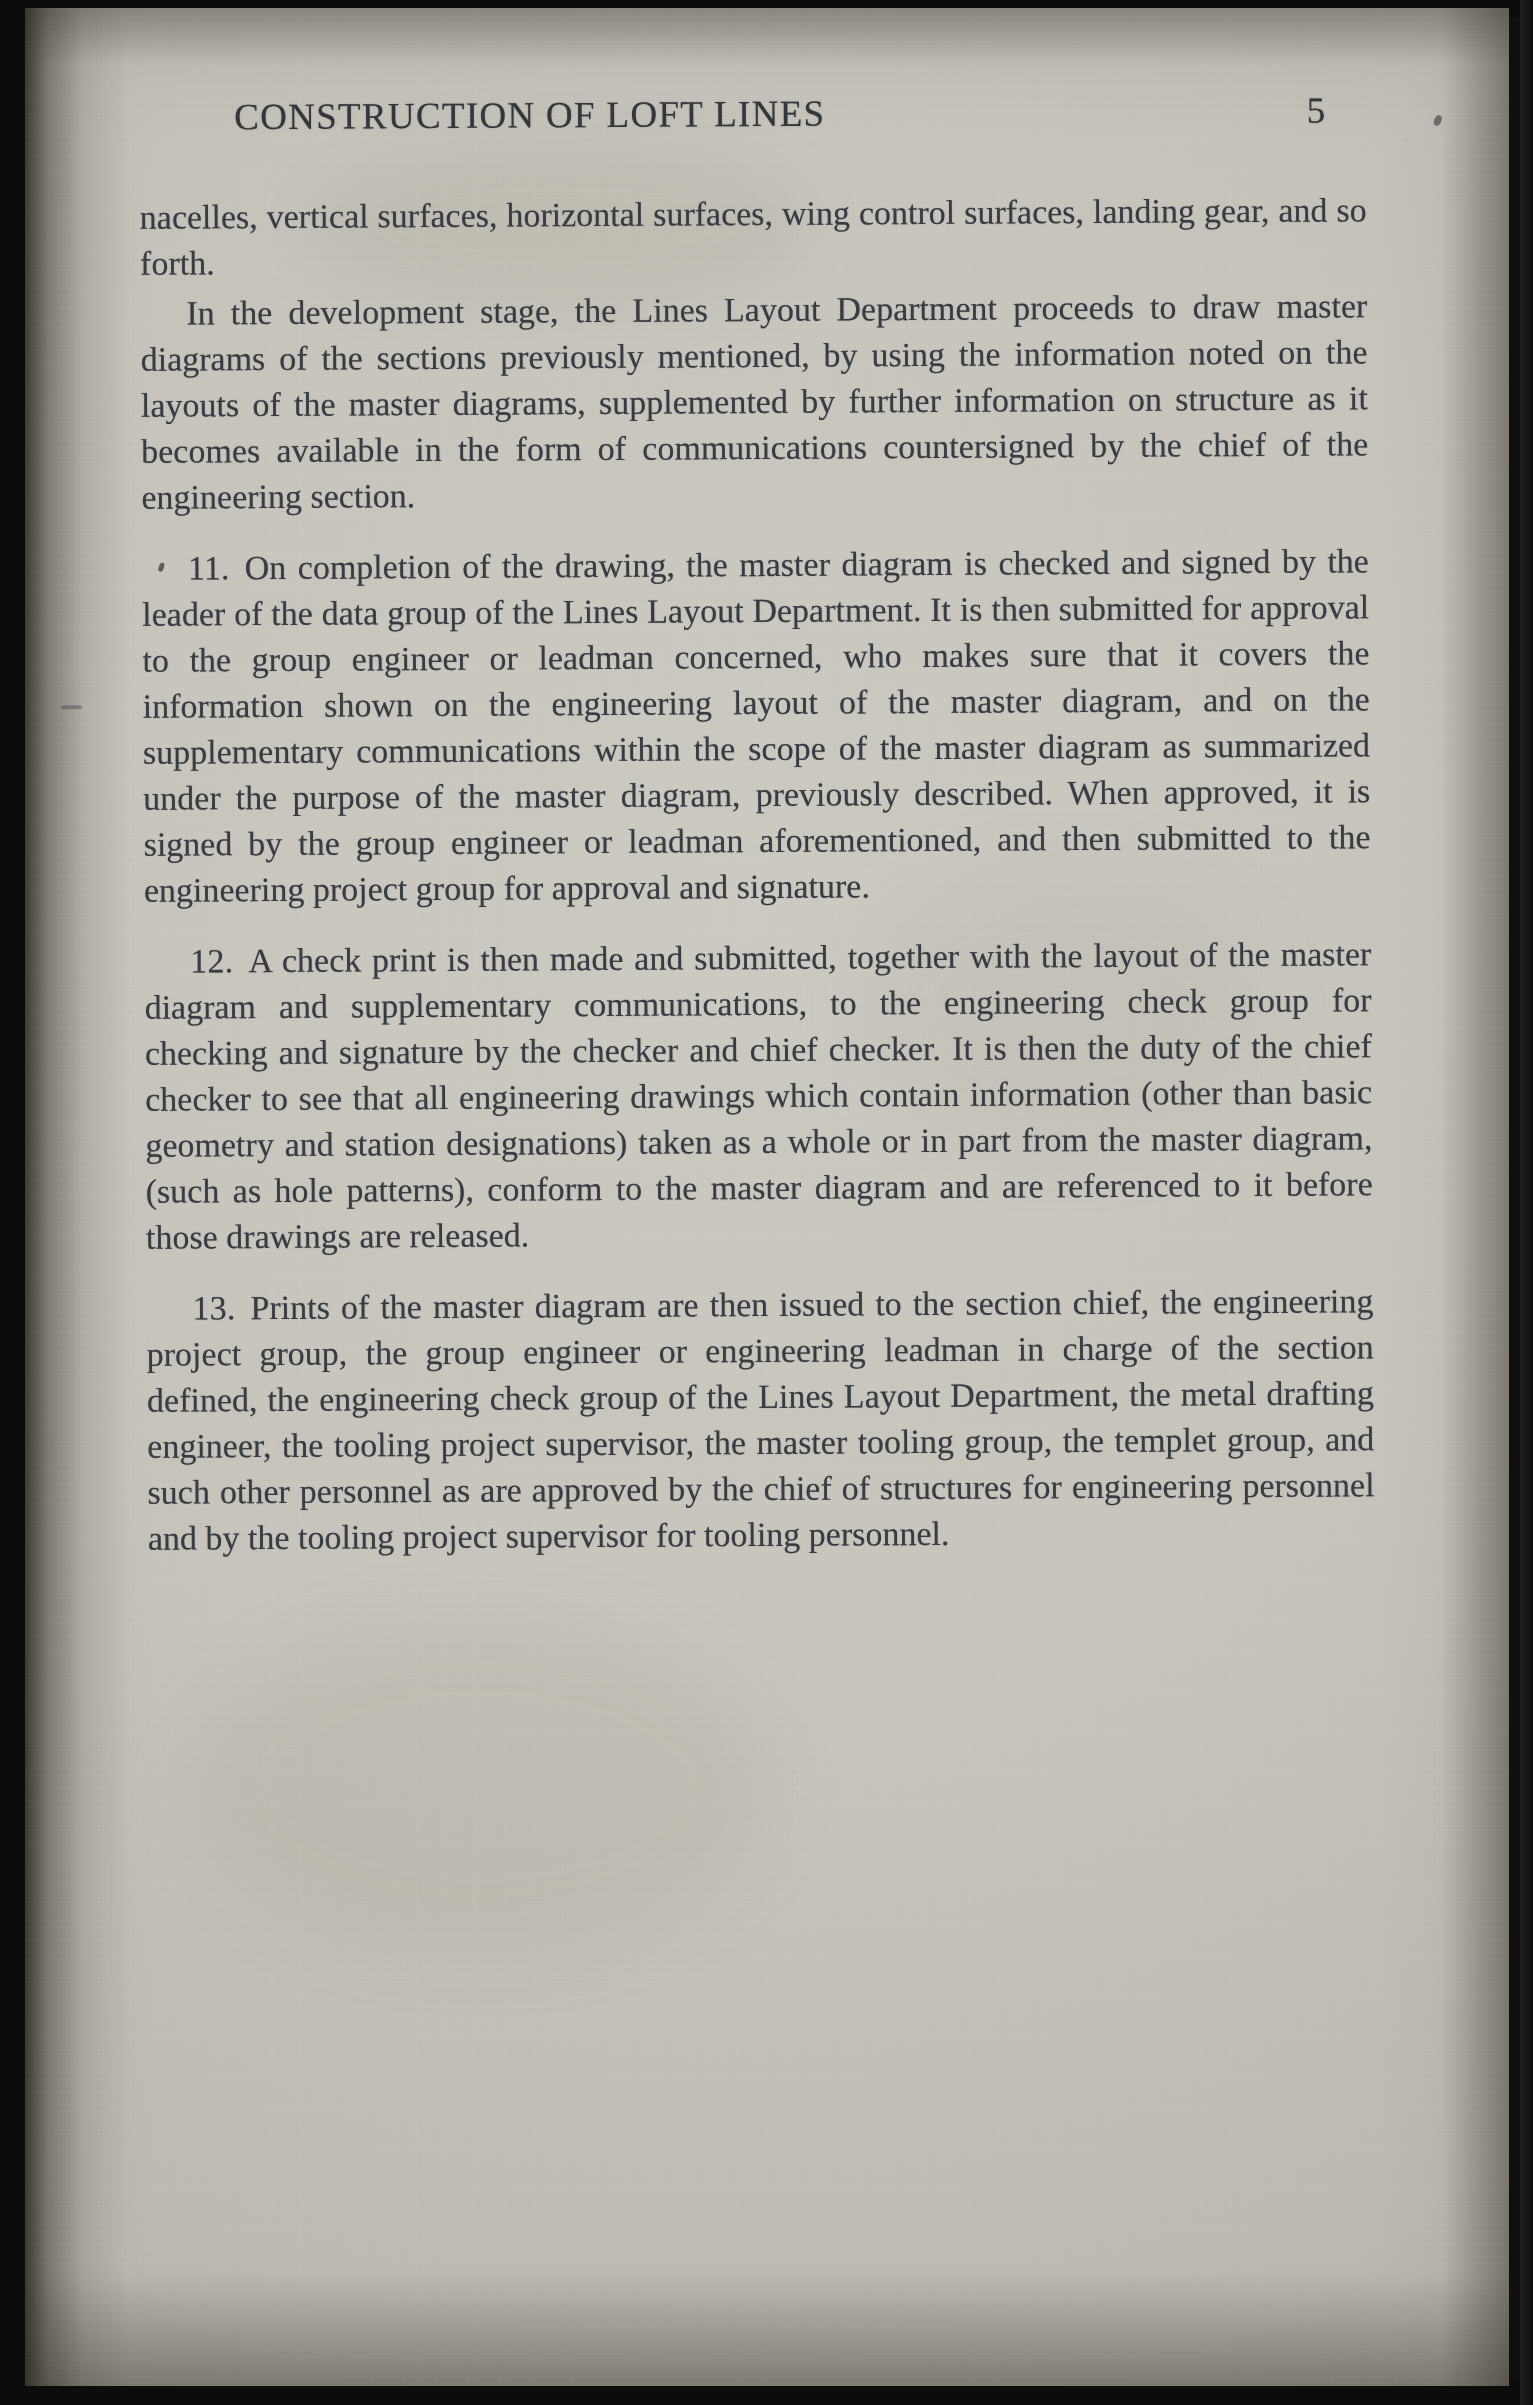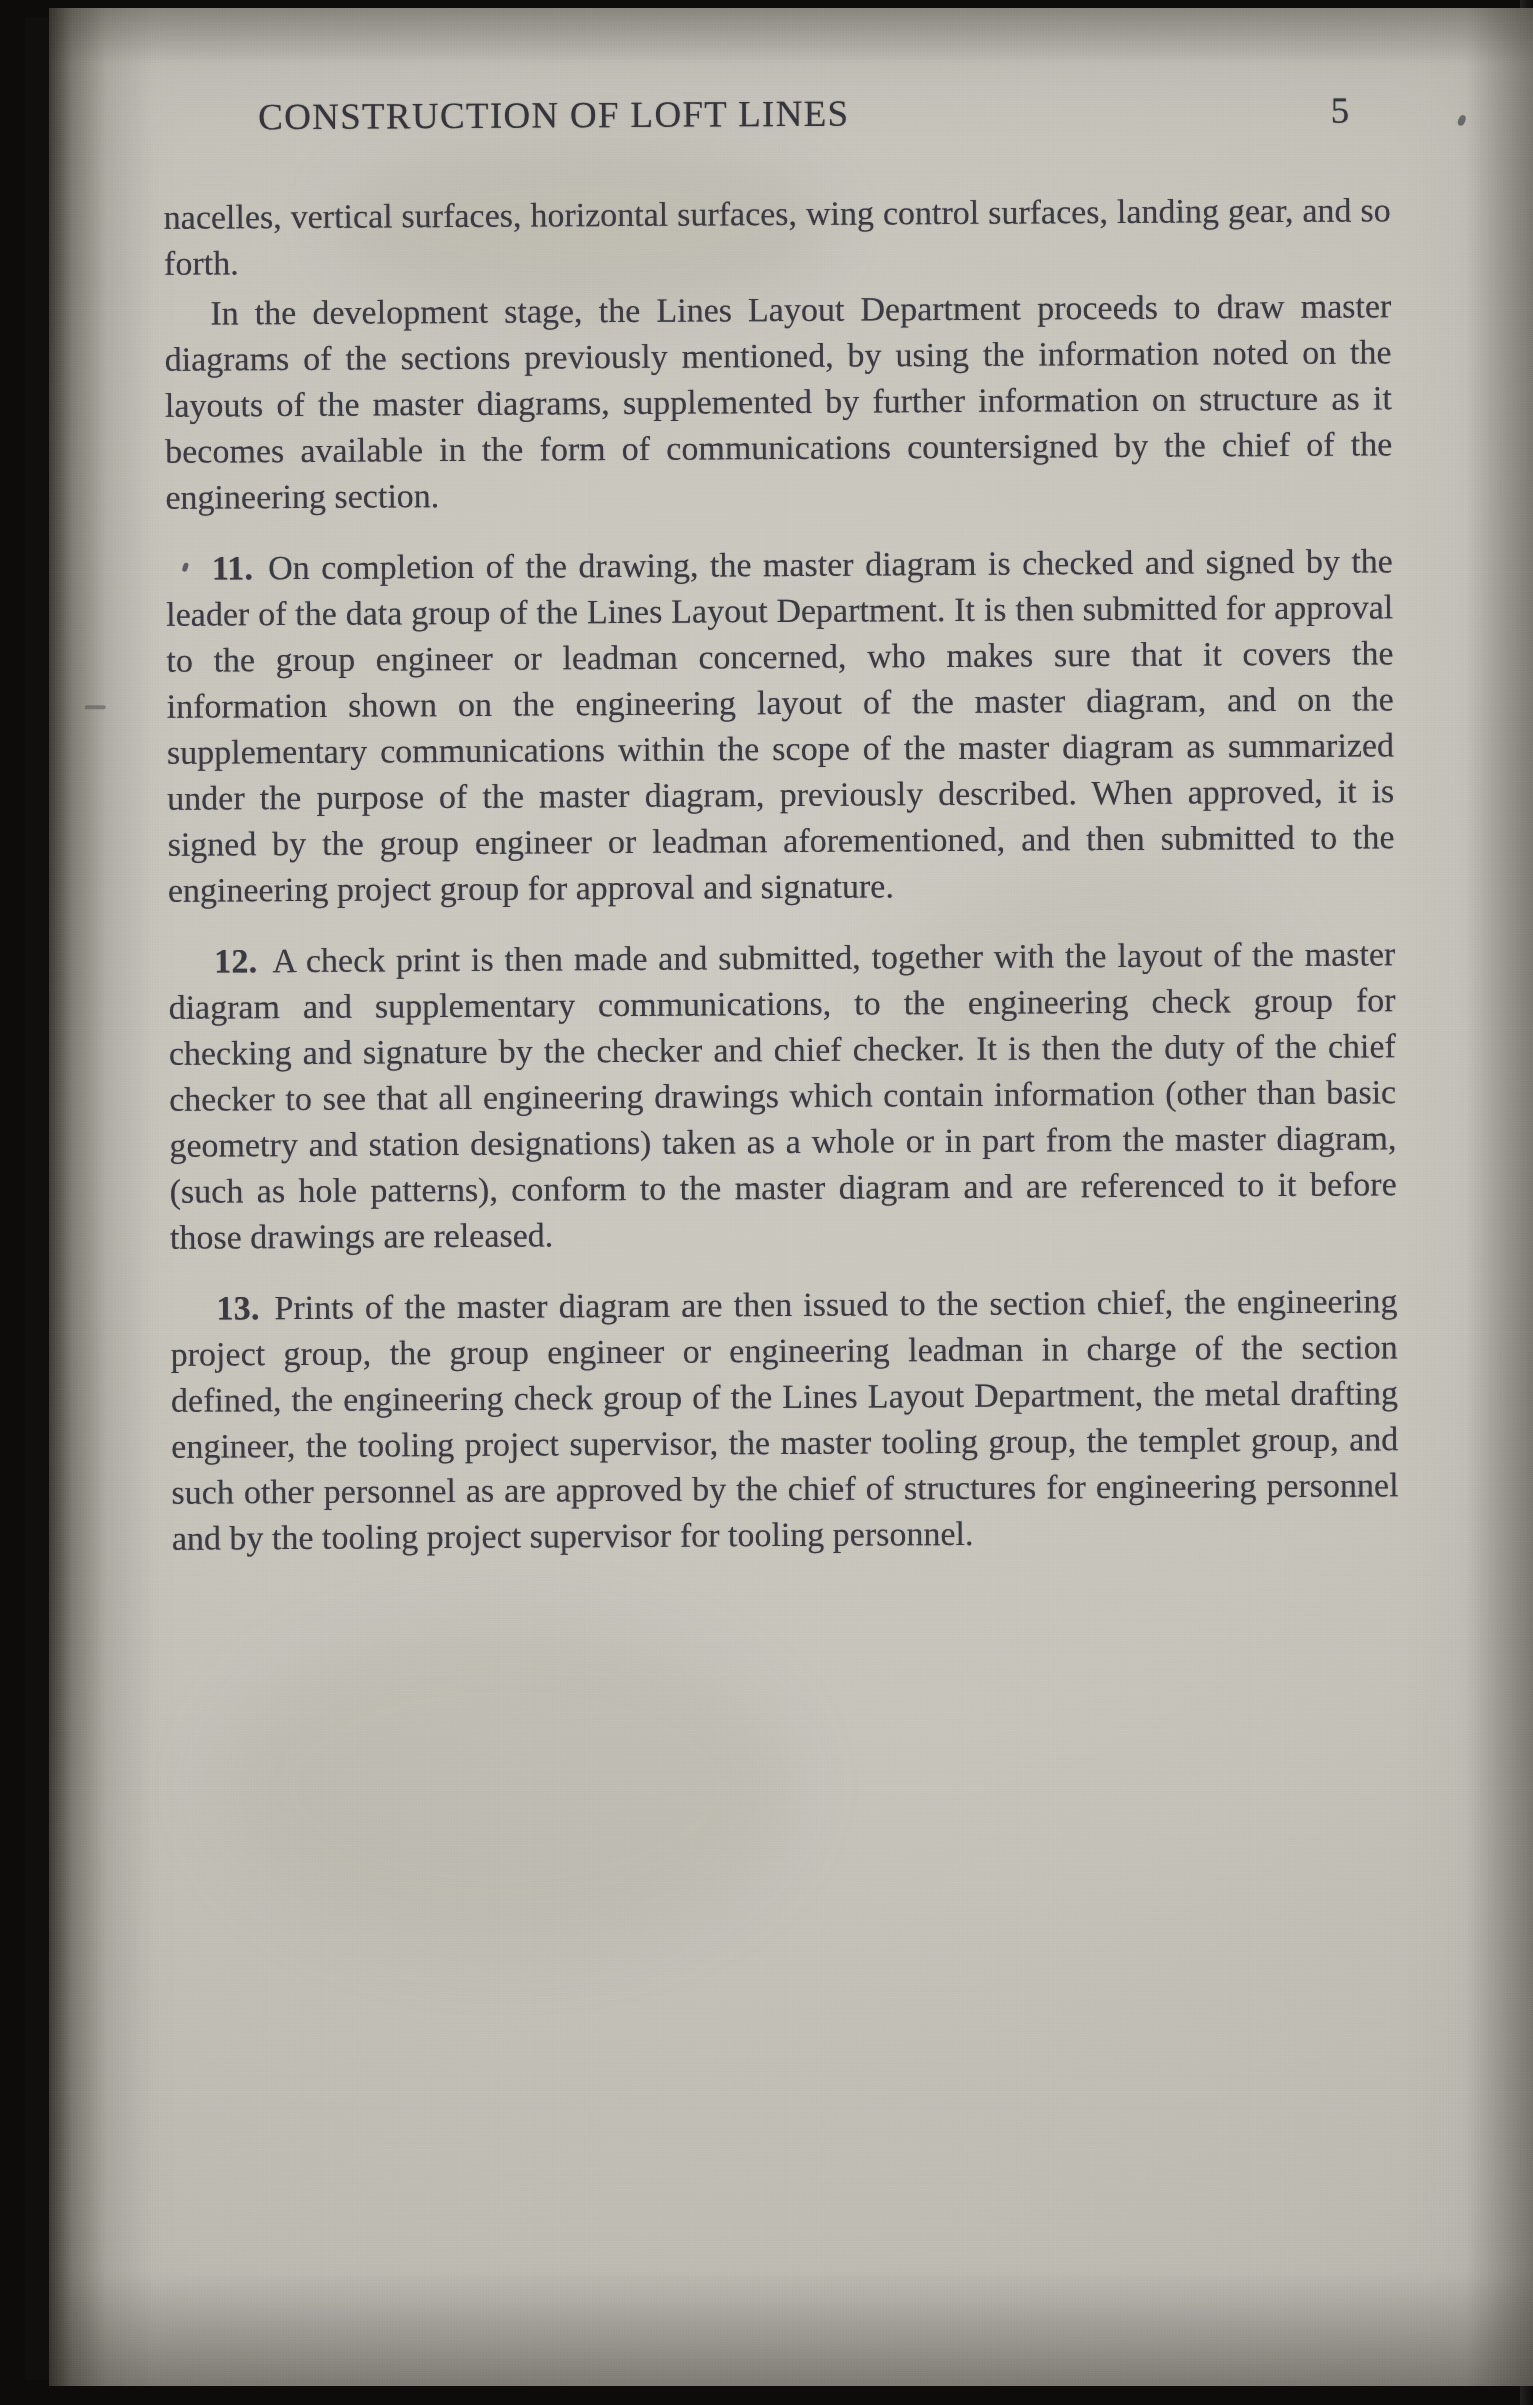--- a/index.html
+++ b/index.html
@@ -36,21 +36,20 @@
   #page {
     position: absolute;
     left: 25px;
     top: 7.6px;
     width: 1484px;
     height: 2378px;
     background:
       radial-gradient(ellipse 120% 80% at 48% 38%, #cdcbc2 0%, #c6c4bb 45%, #bcbab1 78%, #aeaca3 100%);
     box-shadow: inset 0 0 114px rgba(90,86,76,0.35);
     overflow: hidden;
-    margin-left: 24px;
   }
   
   #gutter-shadow {
     position: absolute;
     left: 0; top: 0;
     width: 105px; height: 100%;
     background: linear-gradient(90deg,
        rgba(28,25,20,0.78) 0%,
        rgba(48,44,36,0.42) 22%,
        rgba(90,86,76,0.16) 55%,
@@ -146,21 +145,21 @@
     -webkit-hyphens: none;
     hyphens: none;
   }
   .para.indent {
     text-indent: 46px;
   }
   .para.gap {
     margin-top: 25px;
   }
   .num {
-    font-weight: bold;
+    font-weight: normal;
     letter-spacing: 0.2px;
   }
   .num-space {
     display: inline-block;
     width: 15px;
   }
   
   #speck-11 {
     position: absolute;
     width: 4.8px;

